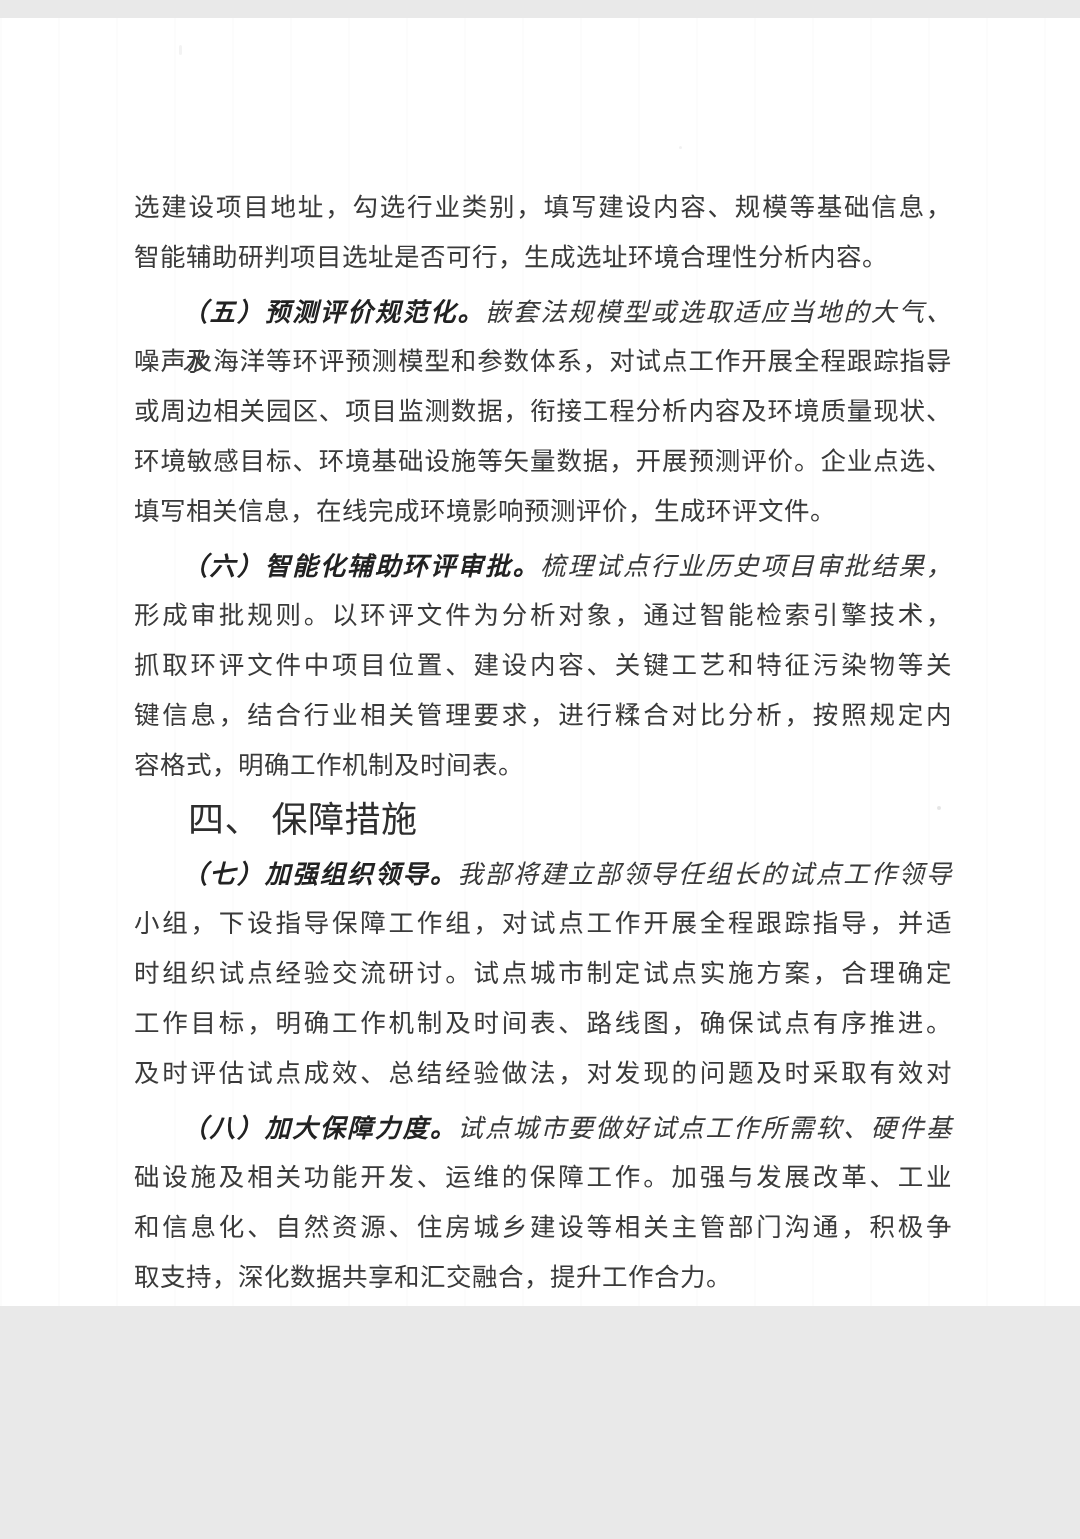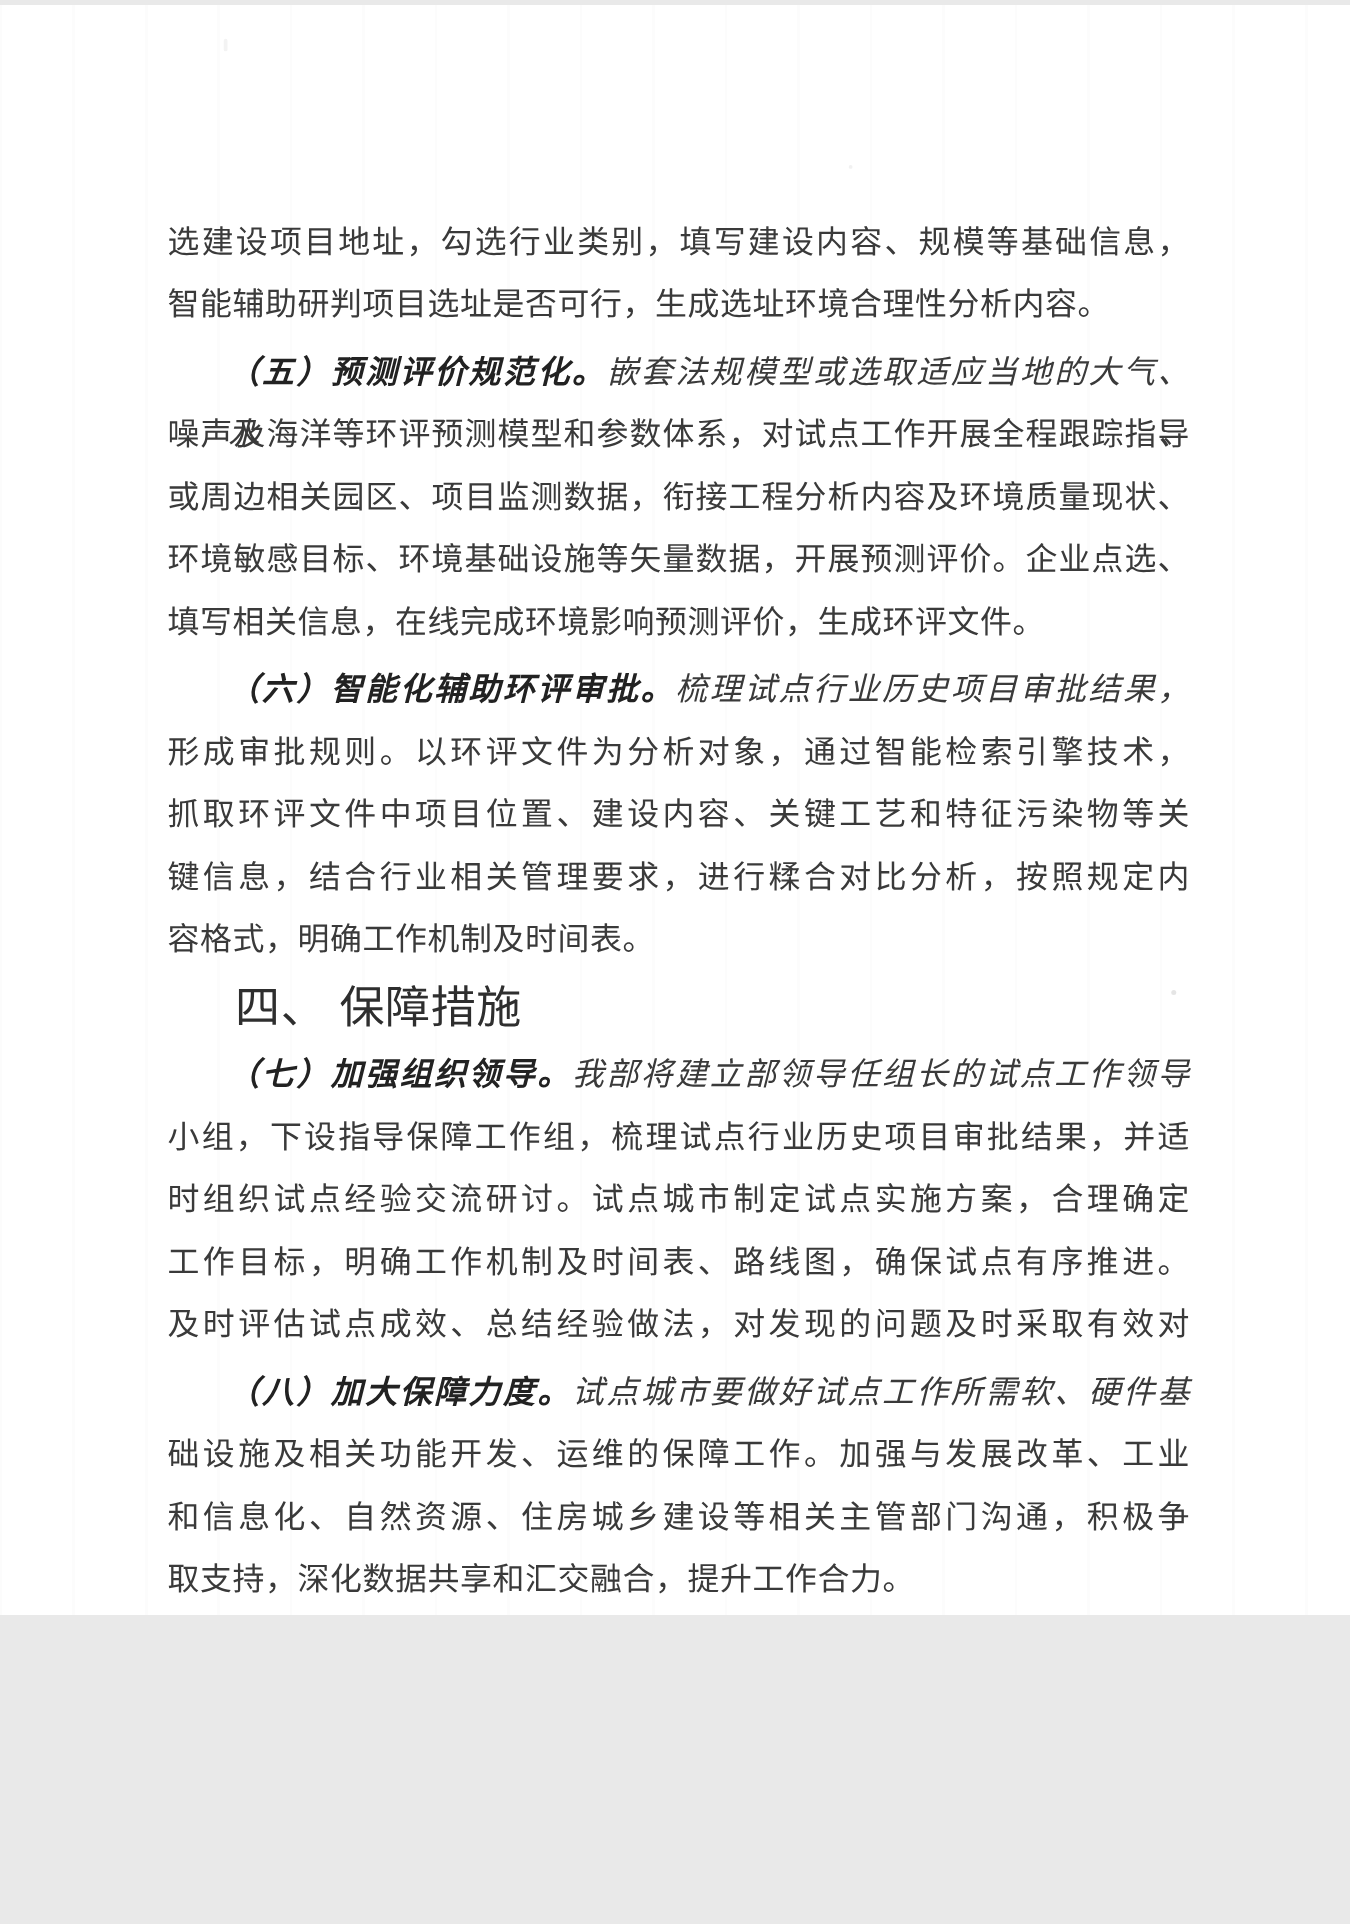--- a/index.html
+++ b/index.html
@@ -1,19 +1,19 @@
 <!DOCTYPE html>
 <html lang="zh-CN" style="--body-text: #3a3a3a; --label-text: #222222; --footer-text: #4a4a4a;"><head>
 <meta charset="utf-8">
 <style>
   html,body{margin:0;padding:0;background:#e9e9e9;}
   .page{
     position:relative;
     width:1080px;height:1288px;
-    margin:4px auto;
+    margin:18px auto;
     background:
       repeating-linear-gradient(90deg, rgba(0,0,0,0.012) 0 2px, transparent 2px 58px),
       #ffffff;
     overflow:hidden;
     font-family:"Liberation Serif","DejaVu Serif",serif;
     color:var(--body-text,#3a3a3a);
   }
   .content{
     position:absolute;
     left:134px;top:165px;
@@ -97,21 +97,21 @@
         <div class="line"><span>形成审批规则。以环评文件为分析对象，通过智能检索引擎技术，</span></div>
         <div class="line"><span>抓取环评文件中项目位置、建设内容、关键工艺和特征污染物等关</span></div>
         <div class="line"><span>键信息，结合行业相关管理要求，进行糅合对比分析，按照规定内</span></div>
         <div class="line no-stretch"><span>容格式，明确工作机制及时间表。</span></div>
       </div>
       <div class="para heading">
         <div class="line no-stretch"><span>四、 保障措施</span></div>
       </div>
       <div class="para">
         <div class="line indent"><span class="label">（七）加强组织领导。</span><span>我部将建立部领导任组长的试点工作领导</span></div>
-        <div class="line"><span>小组，下设指导保障工作组，梳理试点行业历史项目审批结果，并适</span></div>
+        <div class="line"><span>小组，下设指导保障工作组，对试点工作开展全程跟踪指导，并适</span></div>
         <div class="line"><span>时组织试点经验交流研讨。试点城市制定试点实施方案，合理确定</span></div>
         <div class="line"><span>工作目标，明确工作机制及时间表、路线图，确保试点有序推进。</span></div>
         <div class="line"><span>及时评估试点成效、总结经验做法，对发现的问题及时采取有效对</span></div>
       </div>
       <div class="para">
         <div class="line indent"><span class="label">（八）加大保障力度。</span><span>试点城市要做好试点工作所需软、硬件基</span></div>
         <div class="line"><span>础设施及相关功能开发、运维的保障工作。加强与发展改革、工业</span></div>
         <div class="line"><span>和信息化、自然资源、住房城乡建设等相关主管部门沟通，积极争</span></div>
         <div class="line no-stretch"><span>取支持，深化数据共享和汇交融合，提升工作合力。</span></div>
       </div>

